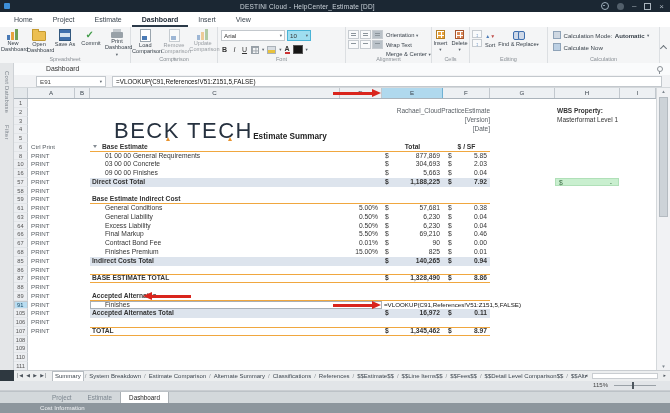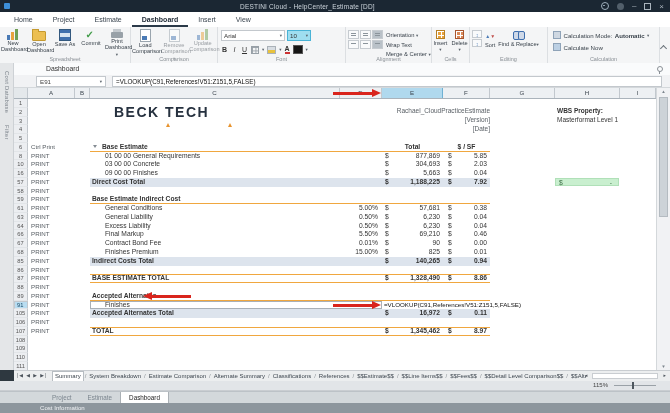--- a/index.html
+++ b/index.html
@@ -156,21 +156,21 @@
   .formula{position:absolute;left:368px;top:0;height:8.5px;background:#fff;padding:0 2px;font-size:6.2px;
            color:#111;z-index:3;}
   .arrowR,.arrowL{position:absolute;width:48px;height:8px;top:.5px;z-index:4;}
   .arrowR i,.arrowL i{position:absolute;display:block;}
   .arrowR .ab{left:0;top:2.5px;width:39px;height:3px;background:#d9251d;}
   .arrowR .ah{left:39px;top:0;width:0;height:0;border-left:9px solid #d9251d;border-top:4px solid transparent;border-bottom:4px solid transparent;}
   .arrowL .ab{left:9px;top:2.5px;width:39px;height:3px;background:#d9251d;}
   .arrowL .ah{left:0;top:0;width:0;height:0;border-right:9px solid #d9251d;border-top:4px solid transparent;border-bottom:4px solid transparent;}
   .harrow{top:1px;}
   
-  .logo{position:absolute;left:100px;top:16px;font-size:14px;font-weight:700;letter-spacing:1.5px;color:#26313f;}
+  .logo{position:absolute;left:100px;top:30px;font-size:22px;font-weight:400;letter-spacing:1.5px;color:#26313f;}
   .logo .acc1,.logo .acc2{position:absolute;width:0;height:0;border-left:2.5px solid transparent;
      border-right:2.5px solid transparent;border-bottom:4px solid #e8932e;}
   .logo .acc1{left:52px;top:19px;}
   .logo .acc2{left:114px;top:19px;}
   .projname{position:absolute;right:166px;top:19px;font-size:6.5px;color:#5a6066;}
   .projver{position:absolute;right:166px;top:28px;font-size:6.5px;color:#5a6066;}
   .projdate{position:absolute;right:166px;top:37px;font-size:6.5px;color:#5a6066;}
   .wbslabel{position:absolute;left:543px;top:19px;font-size:6.5px;font-weight:bold;color:#333;}
   .wbsvalue{position:absolute;left:543px;top:28px;font-size:6.5px;color:#333;}
   
@@ -406,20 +406,21 @@
           <span class="rhd">2</span>
         </div>
         <div class="grow t-blank">
           <span class="rhd">3</span>
         </div>
         <div class="grow t-blank">
           <span class="rhd">4</span>
         </div>
         <div class="grow t-title">
           <span class="rhd">5</span>
+          <span class="ttl">Estimate Summary</span>
         </div>
         <div class="grow t-colhead">
           <span class="rhd">6</span>
           <span class="ca">Ctrl Print</span>
           <span class="funnel"></span>
           <span class="cc">Base Estimate</span>
           <span class="thead">Total</span>
           <span class="shead">$ / SF</span>
           <span class="ou"></span>
         </div>

